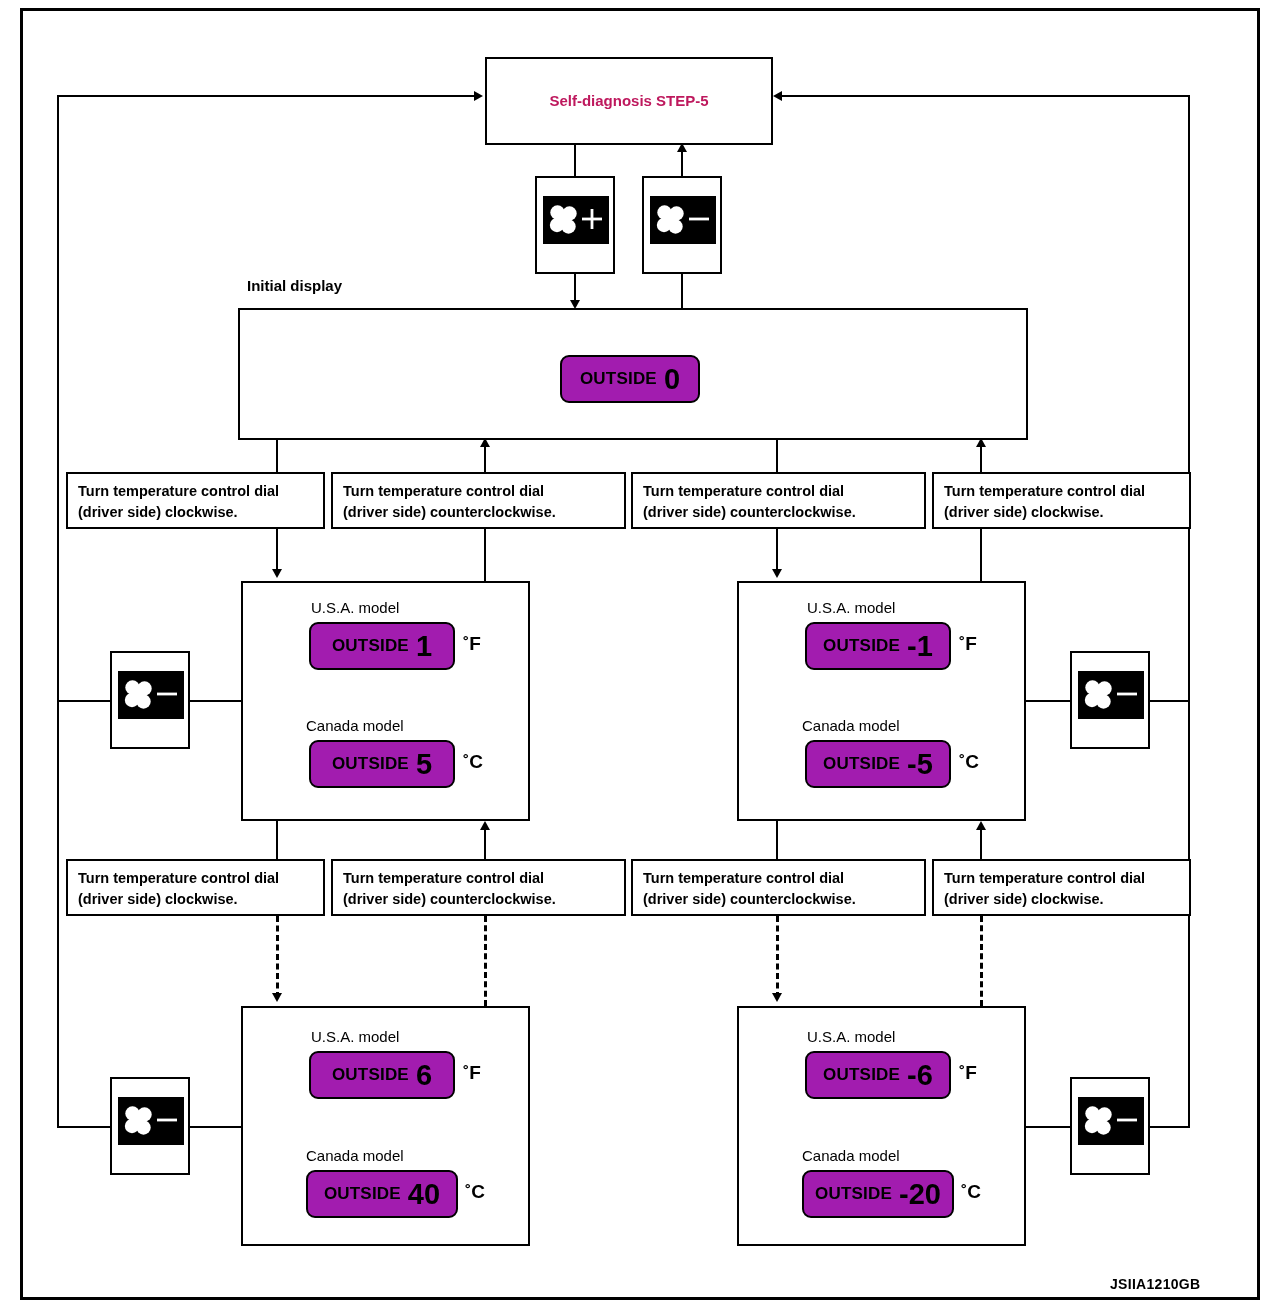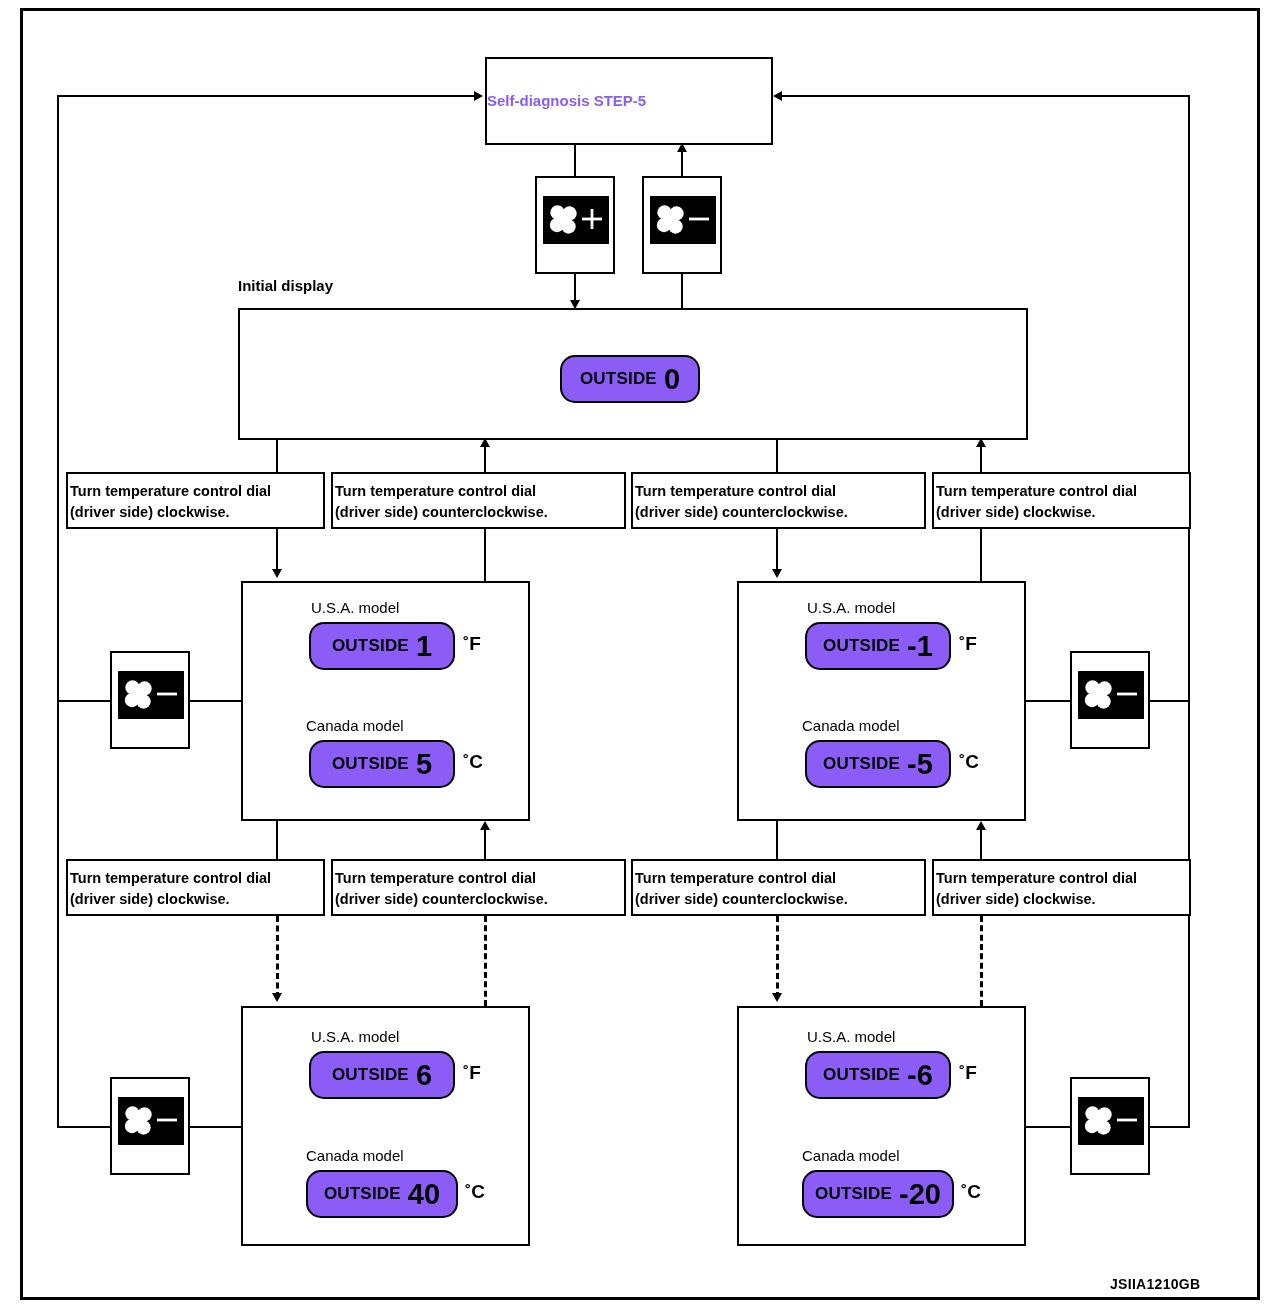--- a/index.html
+++ b/index.html
@@ -10,33 +10,33 @@
   .box{position:absolute;border:2px solid #000;box-sizing:border-box;background:#fff;}
   .hline{position:absolute;background:#000;height:2px;}
   .vline{position:absolute;background:#000;width:2px;}
   .vdash{position:absolute;width:0;border-left:3px dashed #000;}
 
   .arrow-up{position:absolute;width:0;height:0;border-left:5px solid transparent;border-right:5px solid transparent;border-bottom:9px solid #000;}
   .arrow-down{position:absolute;width:0;height:0;border-left:5px solid transparent;border-right:5px solid transparent;border-top:9px solid #000;}
   .arrow-right{position:absolute;width:0;height:0;border-top:5px solid transparent;border-bottom:5px solid transparent;border-left:9px solid #000;}
   .arrow-left{position:absolute;width:0;height:0;border-top:5px solid transparent;border-bottom:5px solid transparent;border-right:9px solid #000;}
 
-  .ctr-text{position:absolute;left:0;right:0;text-align:left;font-size:15px;color:#8b5cf6;font-weight:bold;}
-  .instr{font-size:14.5px;line-height:1.45;font-weight:bold;color:#000;padding:7px 0 0 2px;}
+  .ctr-text{position:absolute;left:0;right:0;text-align:center;font-size:15px;color:#be185d;font-weight:bold;}
+  .instr{font-size:14.5px;line-height:1.45;font-weight:bold;color:#000;padding:7px 0 0 10px;}
   .instr div{white-space:nowrap;}
 
   .label-free{position:absolute;font-size:15px;font-weight:bold;color:#000;white-space:nowrap;}
 
   
   .fankey{position:absolute;border:2px solid #000;background:#fff;box-sizing:border-box;}
   .fankey .screen{position:absolute;background:#000;}
   .fankey svg{display:block;}
 
   
-  .disp{position:absolute;border:2.5px solid #000;border-radius:15px;box-sizing:border-box;background:#8b5cf6;
+  .disp{position:absolute;border:2.5px solid #000;border-radius:9px;box-sizing:border-box;background:#a21caf;
         display:flex;align-items:center;justify-content:center;}
   .disp .lbl{font-size:17px;font-weight:bold;letter-spacing:.2px;color:#000;}
   .disp .num{font-size:29px;font-weight:bold;color:#000;line-height:1;margin-left:7px;}
   .unit{position:absolute;font-size:19px;font-weight:bold;color:#000;}
 
   .modelcap{position:absolute;font-size:15px;font-weight:normal;color:#000;white-space:nowrap;}
   .figcode{position:absolute;font-size:14px;font-weight:bold;color:#000;letter-spacing:.3px;}
 </style>
 </head>
 <body>
@@ -86,21 +86,21 @@
         <circle cx="26" cy="41" r="4.6"></circle>
         <rect x="45" y="39.6" width="20" height="2.8"></rect>
       </g>
     </svg>
   </div>
 
   <div class="vline" style="left:574px;top:274px;height:32px;"></div>
   <div class="arrow-down" style="left:570px;top:300px;"></div>
   <div class="vline" style="left:681px;top:274px;height:34px;"></div>
 
-  <div class="label-free" style="left:238px;top:277px;">Initial display</div>
+  <div class="label-free" style="left:247px;top:277px;">Initial display</div>
   <div class="box" style="left:238px;top:308px;width:790px;height:132px;">
     <div class="disp" style="left:320px;top:45px;width:140px;height:48px;">
       <span class="lbl">OUTSIDE</span>
       <span class="num">0</span>
     </div>
   </div>
 
   <div class="vline" style="left:276px;top:440px;height:32px;"></div>
 
   <div class="vline" style="left:484px;top:447px;height:25px;"></div>

